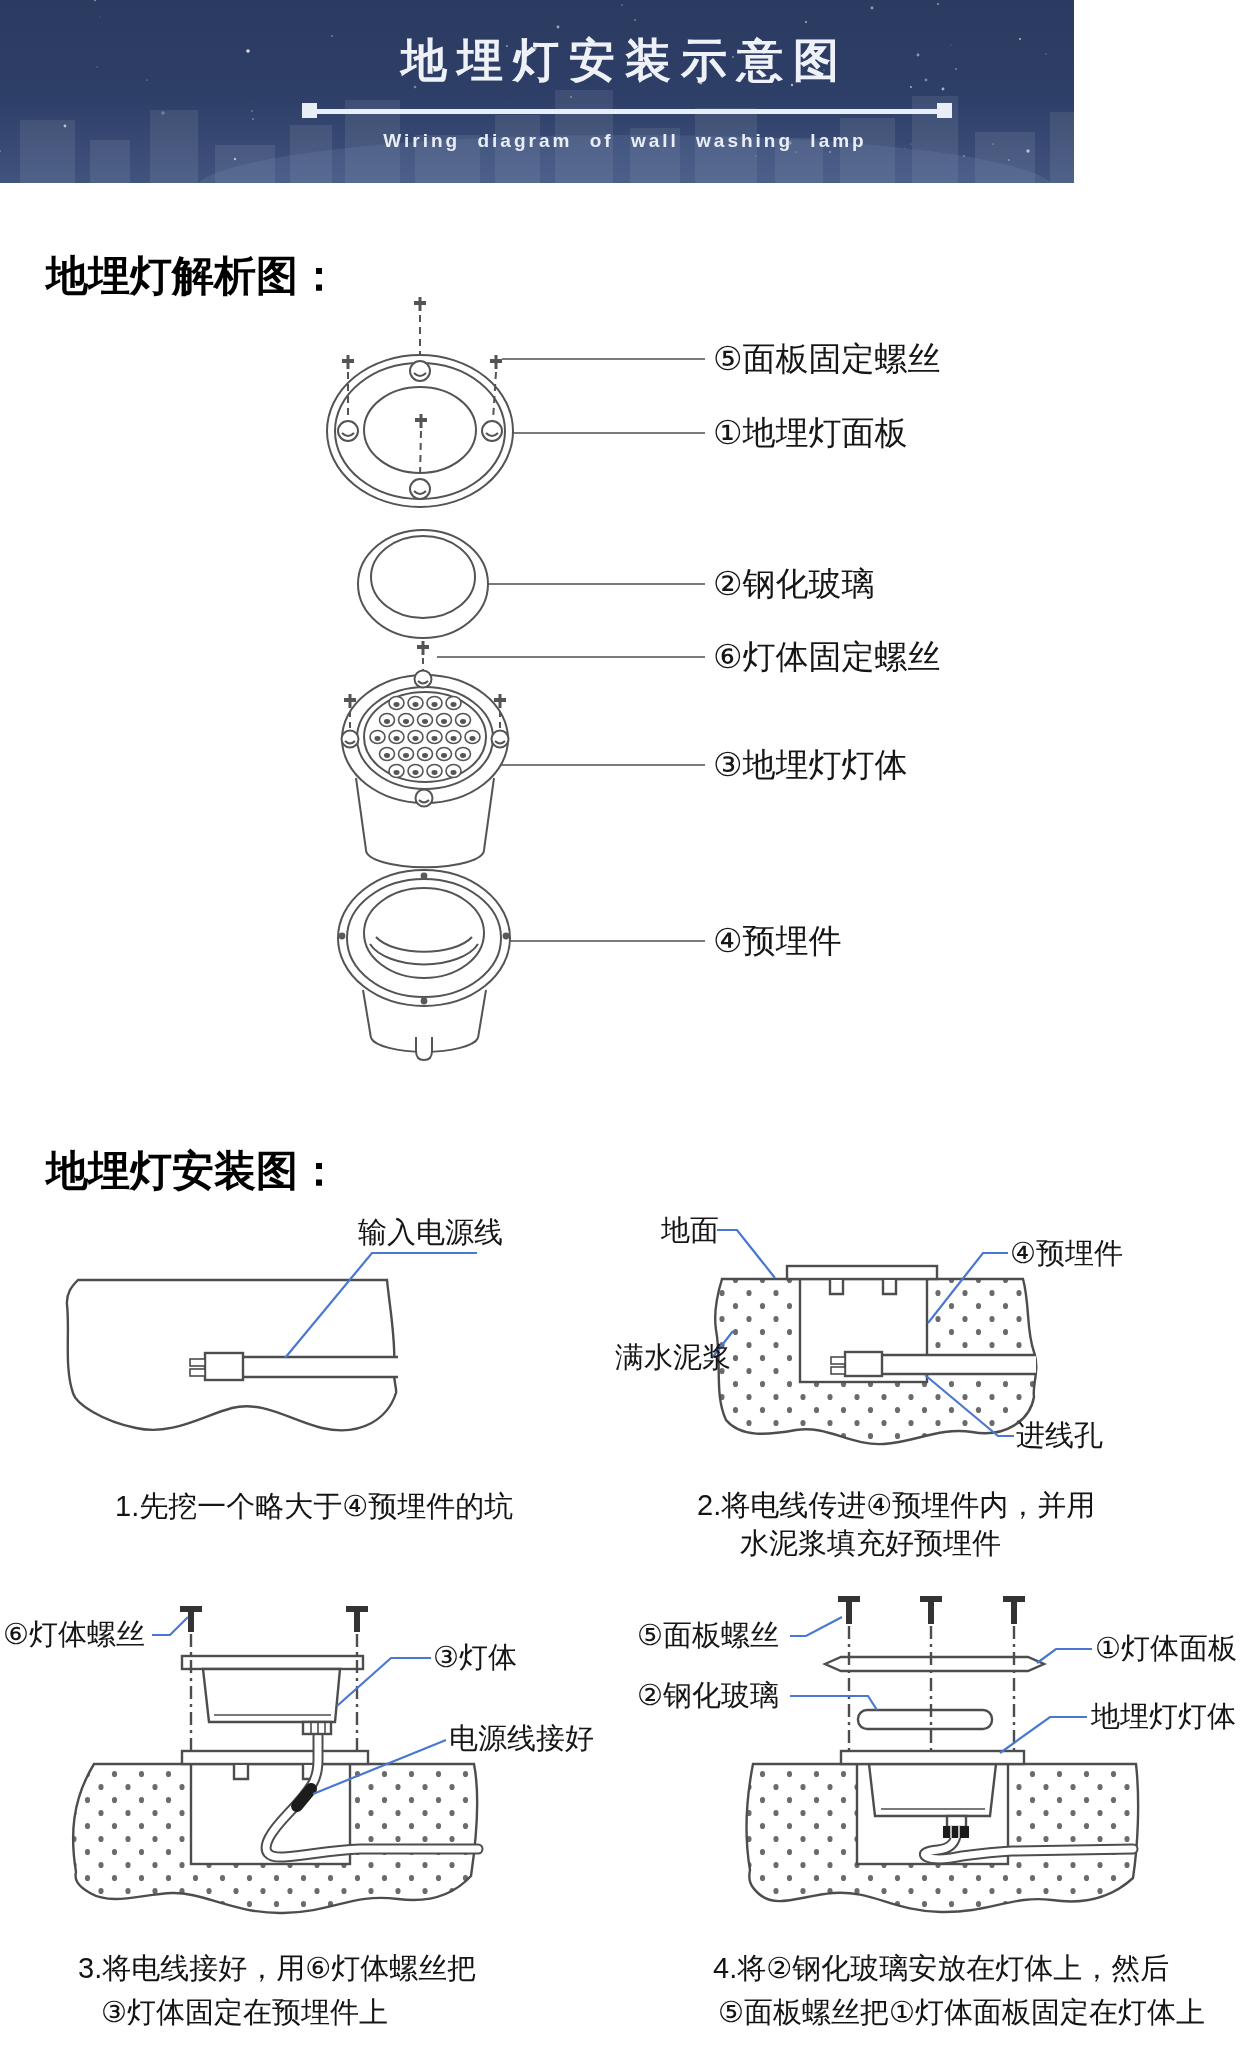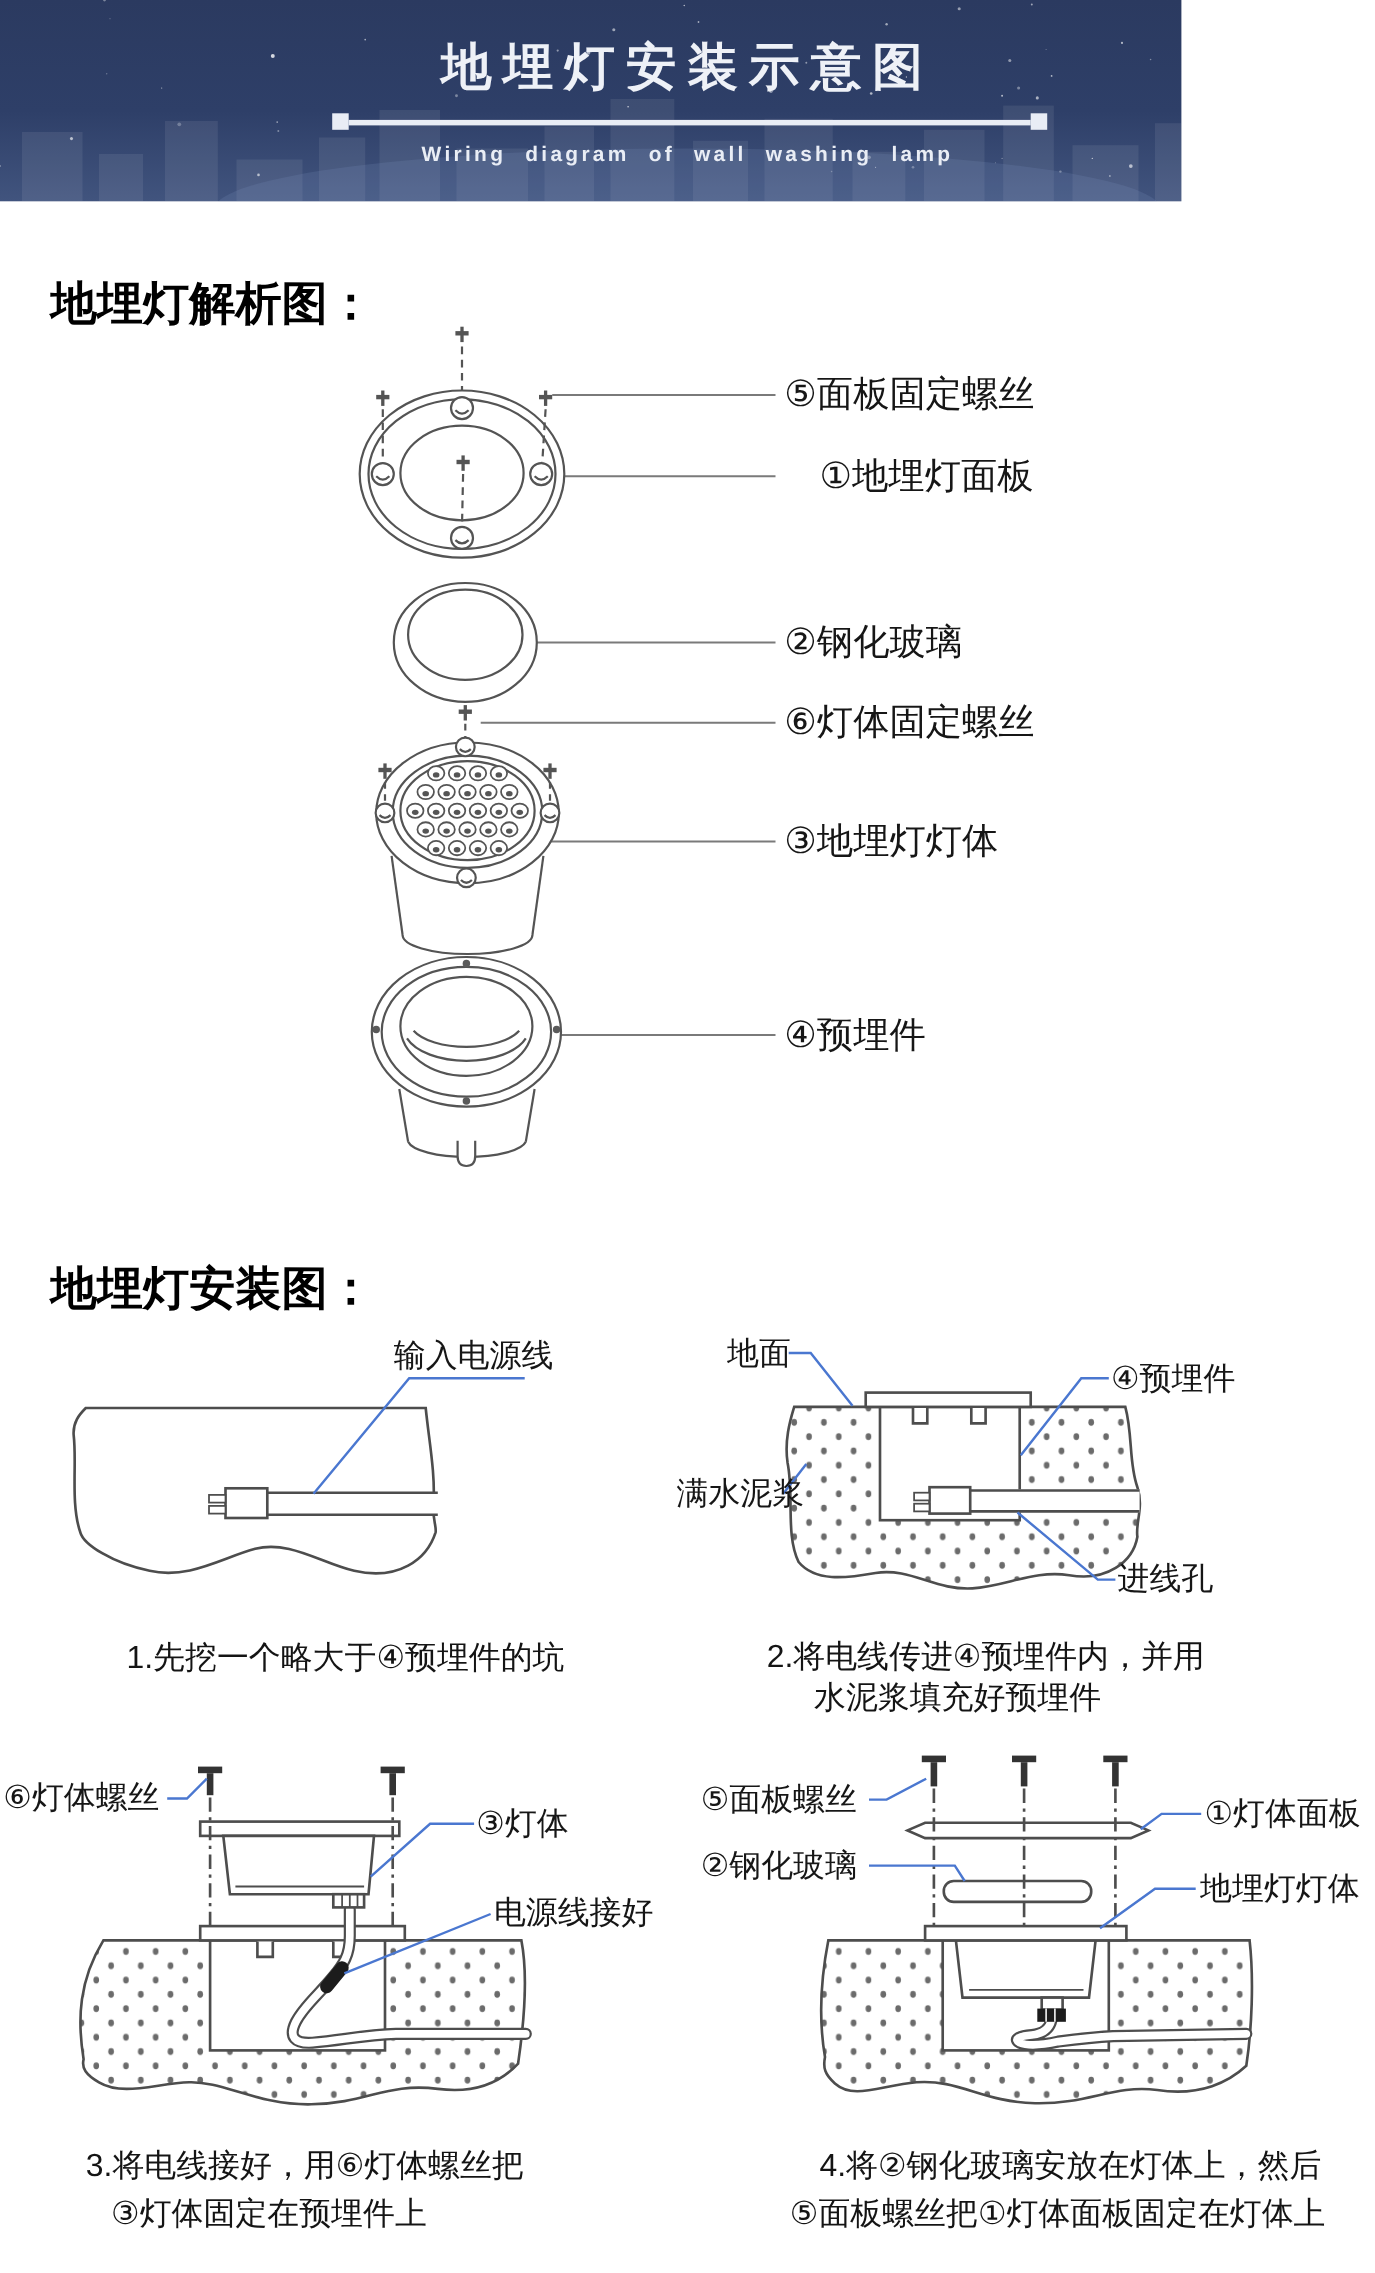--- a/index.html
+++ b/index.html
@@ -387,21 +387,21 @@
       <g stroke="#4a77d0" stroke-width="2.2">
         <polyline points="790,1636 806,1636 842,1617"></polyline>
         <polyline points="1092,1649 1056,1649 1037,1663"></polyline>
         <polyline points="790,1696 868,1696 877,1710"></polyline>
         <polyline points="1087,1717 1050,1717 1000,1753"></polyline>
       </g>
     </g>
   </svg>
 
   <div class="plabel" style="left:713px;top:359px;">⑤面板固定螺丝</div>
-  <div class="plabel" style="left:713px;top:433px;margin-left:32px;">①地埋灯面板</div>
+  <div class="plabel" style="left:713px;top:433px;">①地埋灯面板</div>
   <div class="plabel" style="left:713px;top:584px;">②钢化玻璃</div>
   <div class="plabel" style="left:713px;top:657px;">⑥灯体固定螺丝</div>
   <div class="plabel" style="left:713px;top:765px;">③地埋灯灯体</div>
   <div class="plabel" style="left:713px;top:941px;">④预埋件</div>
 
   <div class="slabel" style="left:358px;top:1233px;">输入电源线</div>
   <div class="slabel" style="left:661px;top:1231px;">地面</div>
   <div class="slabel" style="left:1010px;top:1254px;">④预埋件</div>
   <div class="slabel" style="left:615px;top:1358px;">满水泥浆</div>
   <div class="slabel" style="left:1016px;top:1436px;">进线孔</div>
@@ -411,16 +411,16 @@
   <div class="slabel" style="left:637px;top:1636px;">⑤面板螺丝</div>
   <div class="slabel" style="left:1095px;top:1649px;">①灯体面板</div>
   <div class="slabel" style="left:637px;top:1696px;">②钢化玻璃</div>
   <div class="slabel" style="left:1091px;top:1717px;">地埋灯灯体</div>
 
   <div class="caption" style="left:75px;top:1487px;margin-left:40px;">1.先挖一个略大于④预埋件的坑</div>
   <div class="caption" style="left:697px;top:1486px;">2.将电线传进④预埋件内，并用</div>
   <div class="caption" style="left:740px;top:1524px;">水泥浆填充好预埋件</div>
   <div class="caption" style="left:78px;top:1949px;text-align:right;">3.将电线接好，用⑥灯体螺丝把</div>
   <div class="caption" style="left:101px;top:1993px;">③灯体固定在预埋件上</div>
-  <div class="caption" style="left:713px;top:1949px;margin-left:32px;">4.将②钢化玻璃安放在灯体上，然后</div>
+  <div class="caption" style="left:713px;top:1949px;">4.将②钢化玻璃安放在灯体上，然后</div>
   <div class="caption" style="left:718px;top:1993px;">⑤面板螺丝把①灯体面板固定在灯体上</div>
 
 </div>
 
 </body></html>

